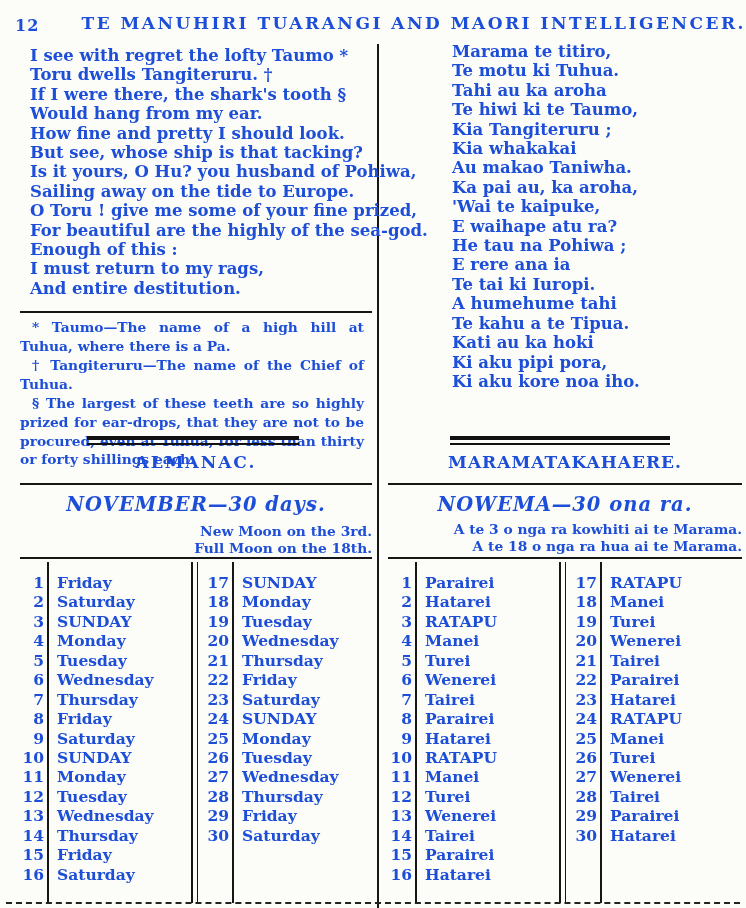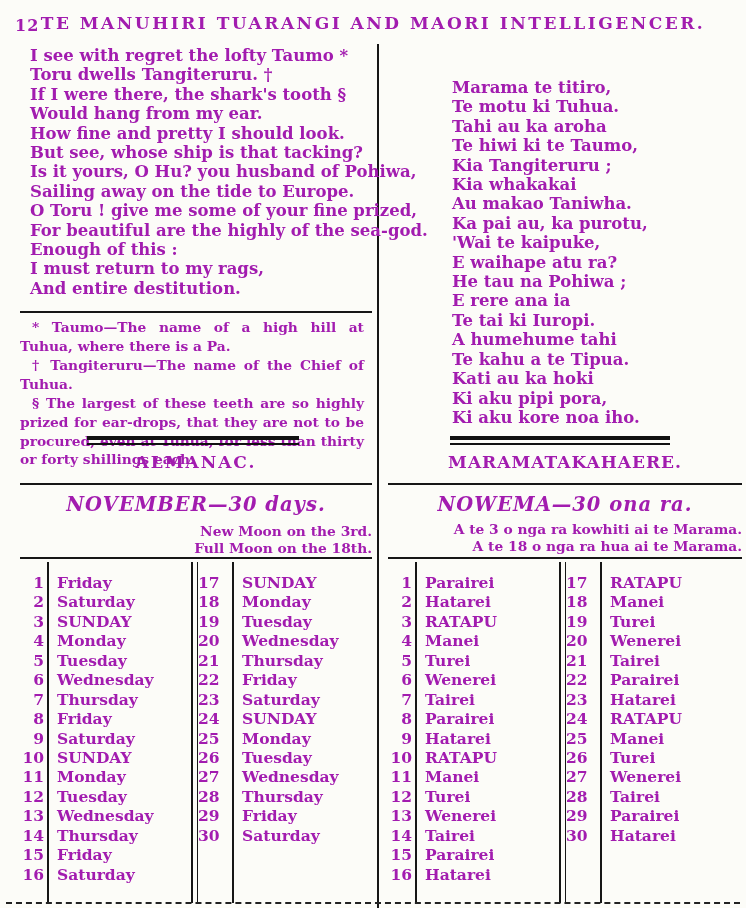--- a/index.html
+++ b/index.html
@@ -1,45 +1,45 @@
 <!DOCTYPE html>
 <html><head>
 <meta charset="utf-8">
 <style>
   html,body{margin:0;padding:0;background:#e8e8e4;}
   .page{
     position:relative;
     width:746px;height:908px;
     margin:0 auto;
     background:#fcfcf8;
-    color:#a21caf;
+    color:#1d4ed8;
     font-family:"DejaVu Serif", serif;
     font-weight:bold;
     overflow:hidden;
   }
   .page-number{
     position:absolute;top:16px;left:15px;
     font-size:16px;letter-spacing:1px;
   }
   .masthead{
     position:absolute;top:13px;left:0;width:100%;
-    text-align:center;font-size:17px;letter-spacing:2.5px;
+    text-align:right;font-size:17px;letter-spacing:2.5px;
     white-space:nowrap;
   }
   .col-divider{
     position:absolute;left:377px;top:44px;bottom:0;
     width:2px;background:#161616;
   }
   .col{position:absolute;}
   .col-left{left:20px;width:352px;}
   .col-right{left:388px;width:354px;}
 
   .poem{font-size:16.5px;line-height:19.4px;white-space:nowrap;}
   .poem-en{position:absolute;top:46px;left:10px;}
-  .poem-mi{position:absolute;top:42px;left:64px;margin-top:36px;}
+  .poem-mi{position:absolute;top:42px;left:64px;}
 
   .rule{position:absolute;left:0;right:0;border-top:2px solid #161616;}
   .finis{position:absolute;height:3px;border-top:4px solid #111;border-bottom:2px solid #111;}
 
   .footnotes{position:absolute;top:318px;left:0;right:8px;font-size:13.8px;line-height:18.6px;text-align:justify;}
   .footnotes p{margin:0 0 1px 0;text-indent:12px;}
 
   .section-heading{
     position:absolute;left:0;right:0;text-align:center;
     font-size:17px;letter-spacing:2px;
@@ -55,21 +55,21 @@
   .vline{position:absolute;top:2px;bottom:2px;width:1.5px;background:#161616;}
   .vl-a{left:27px;}
   .vl-b1{left:171px;}
   .vl-b2{left:176.5px;}
   .vl-c{left:212px;}
   .cal-half{position:absolute;top:13px;}
   .cal-half-1{left:0;width:168px;}
   .cal-half-2{left:178px;width:174px;}
   .cal-row{display:flex;height:19.45px;font-size:15.5px;align-items:baseline;white-space:nowrap;}
   .cal-half-1 .cal-num{width:24px;text-align:right;flex:0 0 auto;}
-  .cal-half-2 .cal-num{width:31px;flex:0 0 auto;}
+  .cal-half-2 .cal-num{width:31px;text-align:right;flex:0 0 auto;}
   .cal-day{margin-left:13px;}
 
   .bottom-rule{position:absolute;left:6px;right:6px;top:902px;border-top:2px dashed #222;}
 </style>
 </head>
 <body>
 
 <div class="page">
 
   <div class="page-number">12</div>
@@ -255,21 +255,21 @@
   <div class="col col-right">
 
     <div class="poem poem-mi">
         <div class="poem-line">Marama te titiro,</div>
         <div class="poem-line">Te motu ki Tuhua.</div>
         <div class="poem-line">Tahi au ka aroha</div>
         <div class="poem-line">Te hiwi ki te Taumo,</div>
         <div class="poem-line">Kia Tangiteruru ;</div>
         <div class="poem-line">Kia whakakai</div>
         <div class="poem-line">Au makao Taniwha.</div>
-        <div class="poem-line">Ka pai au, ka purotu,</div>
+        <div class="poem-line">Ka pai au, ka aroha,</div>
         <div class="poem-line">'Wai te kaipuke,</div>
         <div class="poem-line">E waihape atu ra?</div>
         <div class="poem-line">He tau na Pohiwa ;</div>
         <div class="poem-line">E rere ana ia</div>
         <div class="poem-line">Te tai ki Iuropi.</div>
         <div class="poem-line">A humehume tahi</div>
         <div class="poem-line">Te kahu a te Tipua.</div>
         <div class="poem-line">Kati au ka hoki</div>
         <div class="poem-line">Ki aku pipi pora,</div>
         <div class="poem-line">Ki aku kore noa iho.</div>

